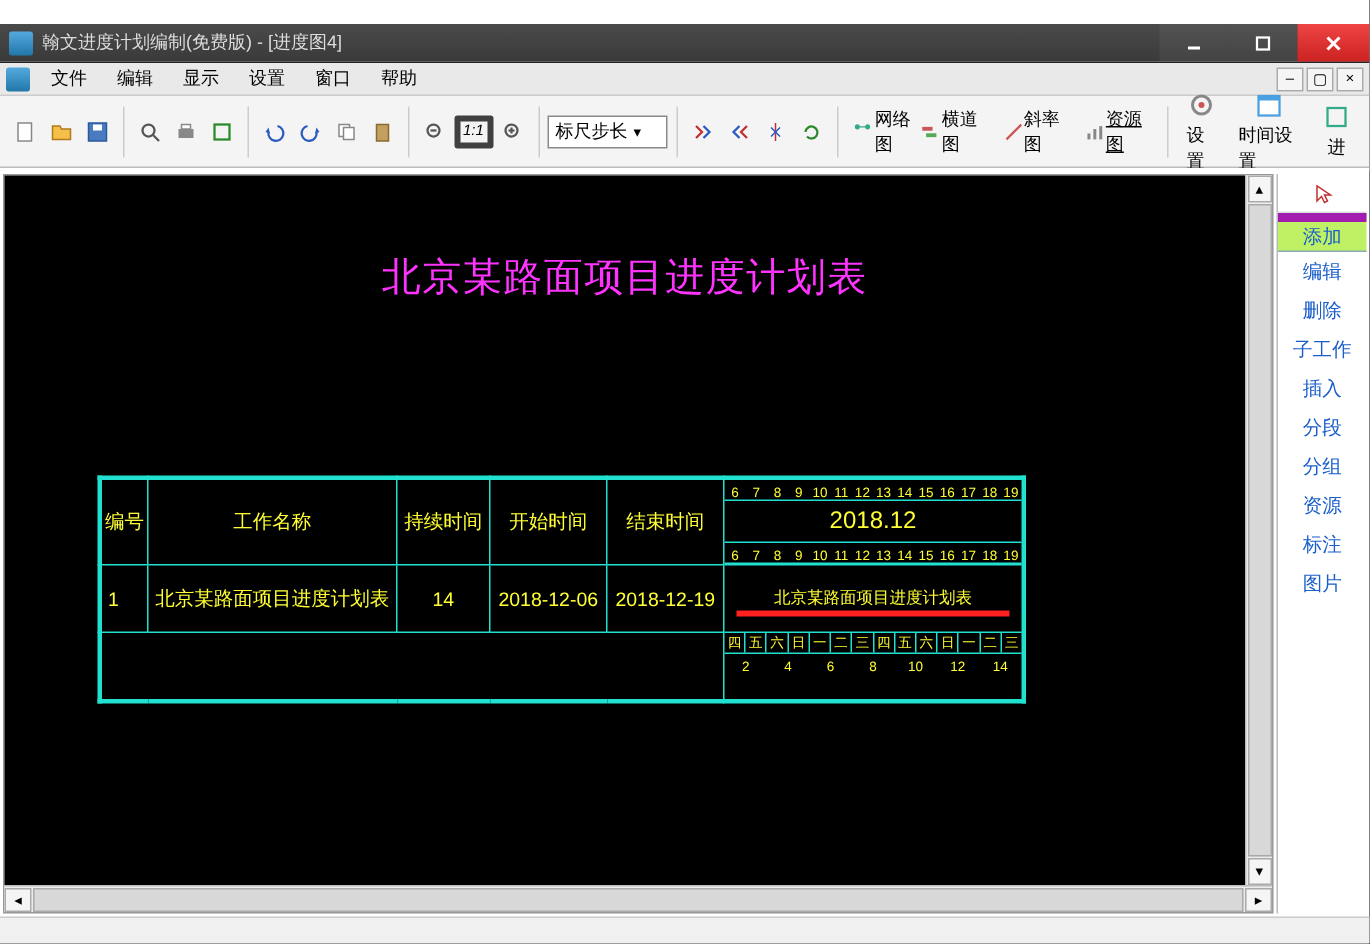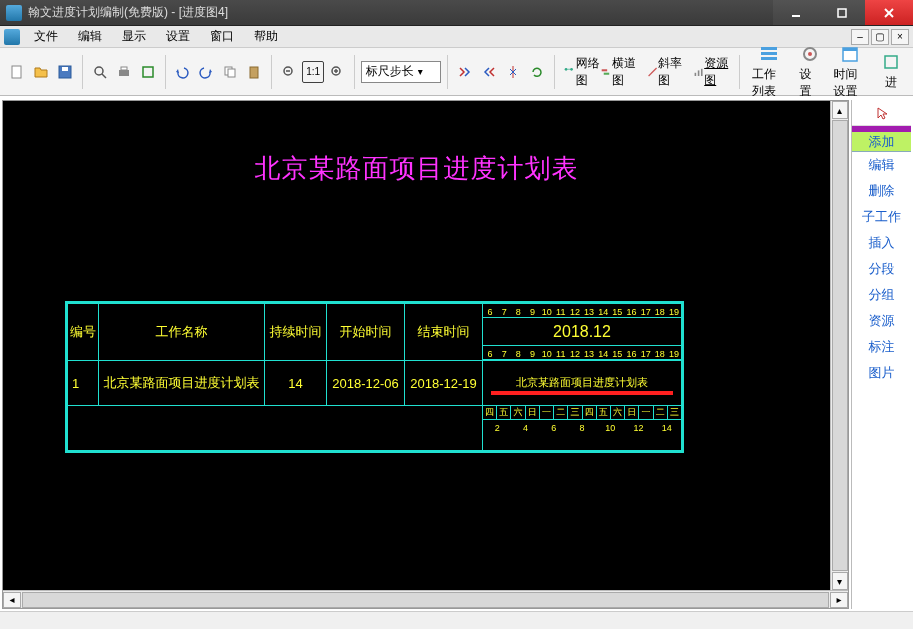--- a/index.html
+++ b/index.html
@@ -1,19 +1,19 @@
 <!DOCTYPE html>
 <html><head>
 <meta charset="utf-8">
 <style>
 * { box-sizing: border-box; margin: 0; padding: 0; font-family: "Microsoft YaHei", SimSun, sans-serif; }
 body { background: #fff; width: 913px; height: 629px; overflow: hidden; display: flex; flex-direction: column; }
 
 
-.titlebar { height: 26px; background: linear-gradient(#4a4a4a, #3a3a3a); display: flex; align-items: center; padding: 0 0 0 6px; color: #ddd; font-size: 12px; border-bottom: 1px solid #222; }
+.titlebar { height: 26px; background: linear-gradient(#4a4a4a, #3a3a3a); display: flex; align-items: center; padding: 0 0 0 6px; color: #ddd; font-size: 12px; border-bottom: 1px solid #222; margin-top: 16px; }
 .titlebar .app-icon { width: 16px; height: 16px; background: linear-gradient(#5ad, #27a); border-radius: 2px; margin-right: 6px; }
 .titlebar .title-text { flex: 1; }
 .winbtns { display: flex; height: 100%; }
 .winbtn { width: 46px; display: flex; align-items: center; justify-content: center; color: #fff; font-size: 14px; cursor: pointer; }
 .winbtn.close { background: linear-gradient(#e44, #c22); width: 48px; border-radius: 0 0 0 0; }
 .winbtn.min, .winbtn.max { background: rgba(255,255,255,0.05); }
 .winbtn svg { width: 12px; height: 12px; }
 
 
 .menubar { height: 22px; background: #e9e9e9; display: flex; align-items: center; padding: 0 4px; border-bottom: 1px solid #ccc; font-size: 12px; }
@@ -180,21 +180,21 @@
         <rect x="4" y="3" width="8" height="11" fill="#c4a060" stroke="#8a6a30"></rect>
       </svg>
     </div>
   <div class="tool-sep"></div>
   <div class="tool-btn">
       <svg viewBox="0 0 16 16">
         <circle cx="7" cy="7" r="4" fill="none" stroke="#555" stroke-width="1.5"></circle>
         <line x1="5" y1="7" x2="9" y2="7" stroke="#555" stroke-width="1.5"></line>
       </svg>
     </div>
-  <div class="tool-btn" style="border:1px solid #404040; font-size:10px; padding:0 3px;">1:1</div>
+  <div class="tool-btn" style="border:4px solid #404040; font-size:10px; padding:0 3px;font-style:italic;">1:1</div>
   <div class="tool-btn">
       <svg viewBox="0 0 16 16">
         <circle cx="7" cy="7" r="4" fill="none" stroke="#555" stroke-width="1.5"></circle>
         <line x1="5" y1="7" x2="9" y2="7" stroke="#555" stroke-width="1.5"></line>
         <line x1="7" y1="5" x2="7" y2="9" stroke="#555" stroke-width="1.5"></line>
       </svg>
     </div>
   <div class="tool-sep"></div>
   <div class="tool-combo">
       <span>标尺步长</span>
@@ -251,28 +251,20 @@
     </div>
   <div class="tool-btn" style="min-width:auto; padding:0 4px;text-decoration:underline;">
       <svg width="14" height="14" viewBox="0 0 14 14">
         <rect x="2" y="8" width="2" height="4" fill="#888"></rect>
         <rect x="6" y="5" width="2" height="7" fill="#888"></rect>
         <rect x="10" y="3" width="2" height="9" fill="#888"></rect>
       </svg>
       <span style="font-size:12px;">资源图</span>
     </div>
   <div class="tool-sep"></div>
-  <div class="tool-big">
-      <svg viewBox="0 0 20 20">
-        <rect x="2" y="3" width="16" height="3" fill="#4aa0e0"></rect>
-        <rect x="2" y="8" width="16" height="3" fill="#4aa0e0"></rect>
-        <rect x="2" y="13" width="16" height="3" fill="#4aa0e0"></rect>
-      </svg>
-      <span>工作列表</span>
-    </div>
   <div class="tool-big">
       <svg viewBox="0 0 20 20">
         <circle cx="10" cy="10" r="6" fill="none" stroke="#888" stroke-width="2"></circle>
         <circle cx="10" cy="10" r="2" fill="#c55"></circle>
       </svg>
       <span>设置</span>
     </div>
   <div class="tool-big">
       <svg viewBox="0 0 20 20">
         <rect x="3" y="4" width="14" height="13" fill="#fff" stroke="#4aa0e0" stroke-width="1.5"></rect>

